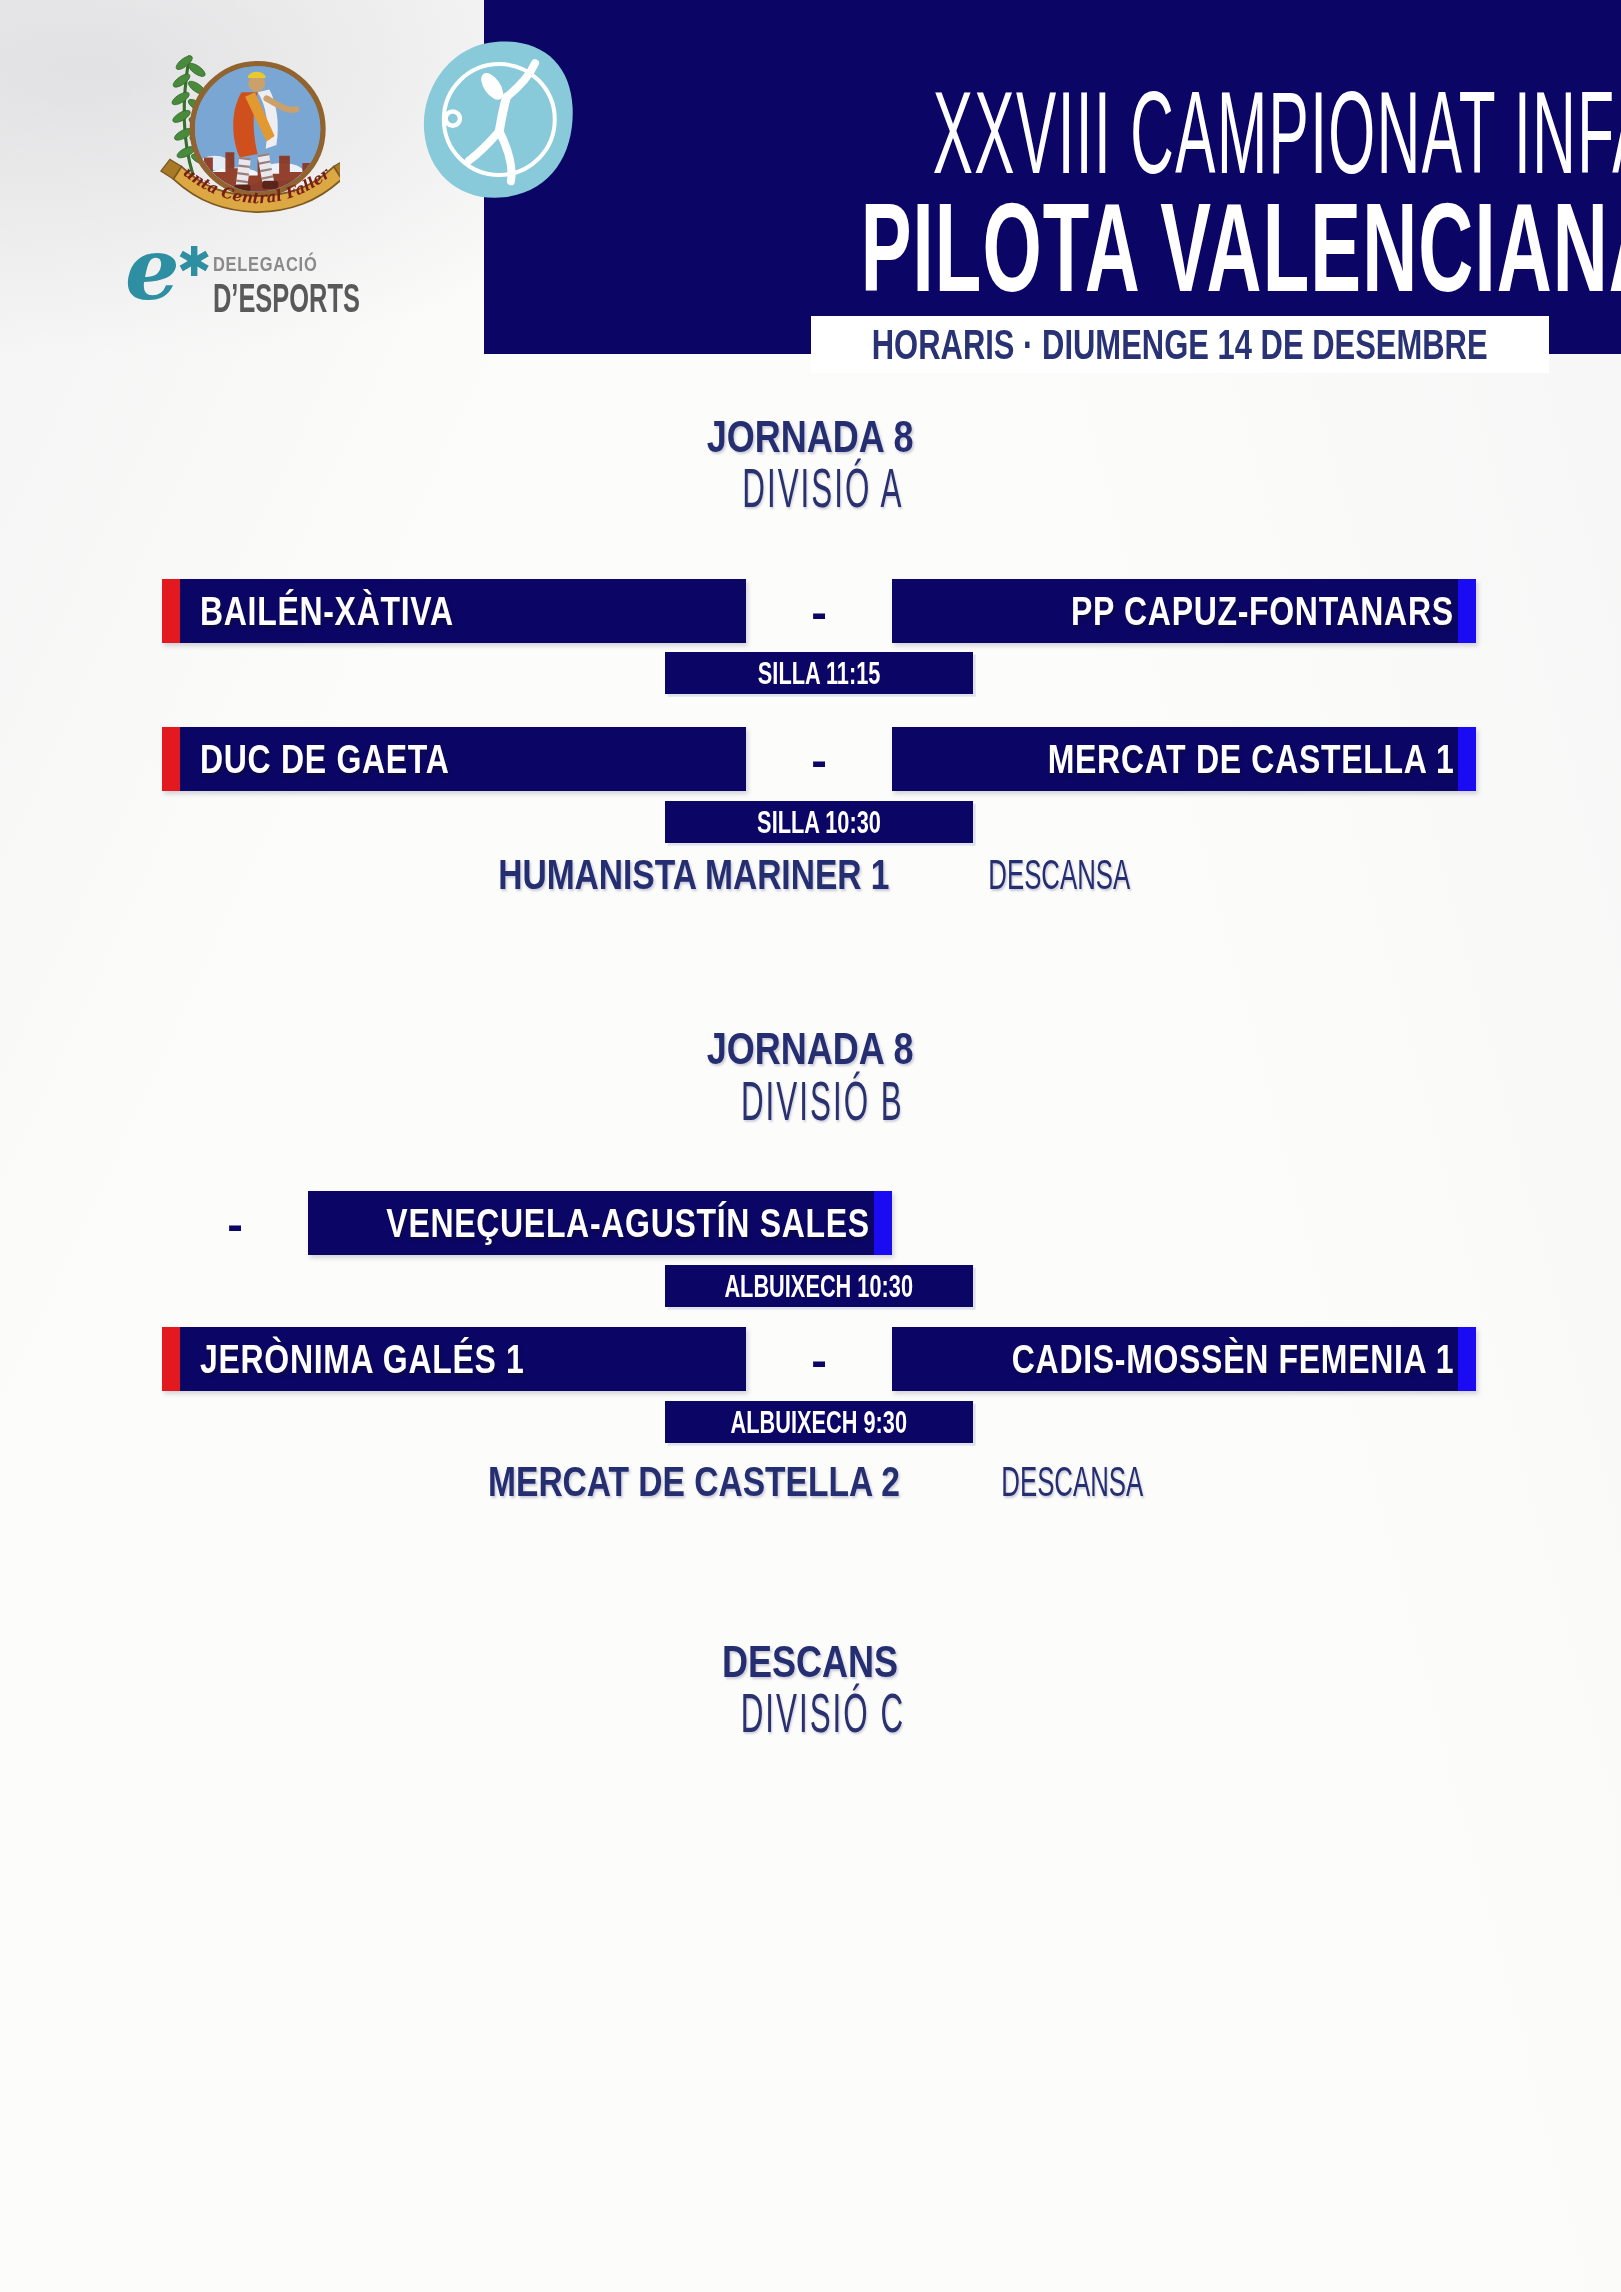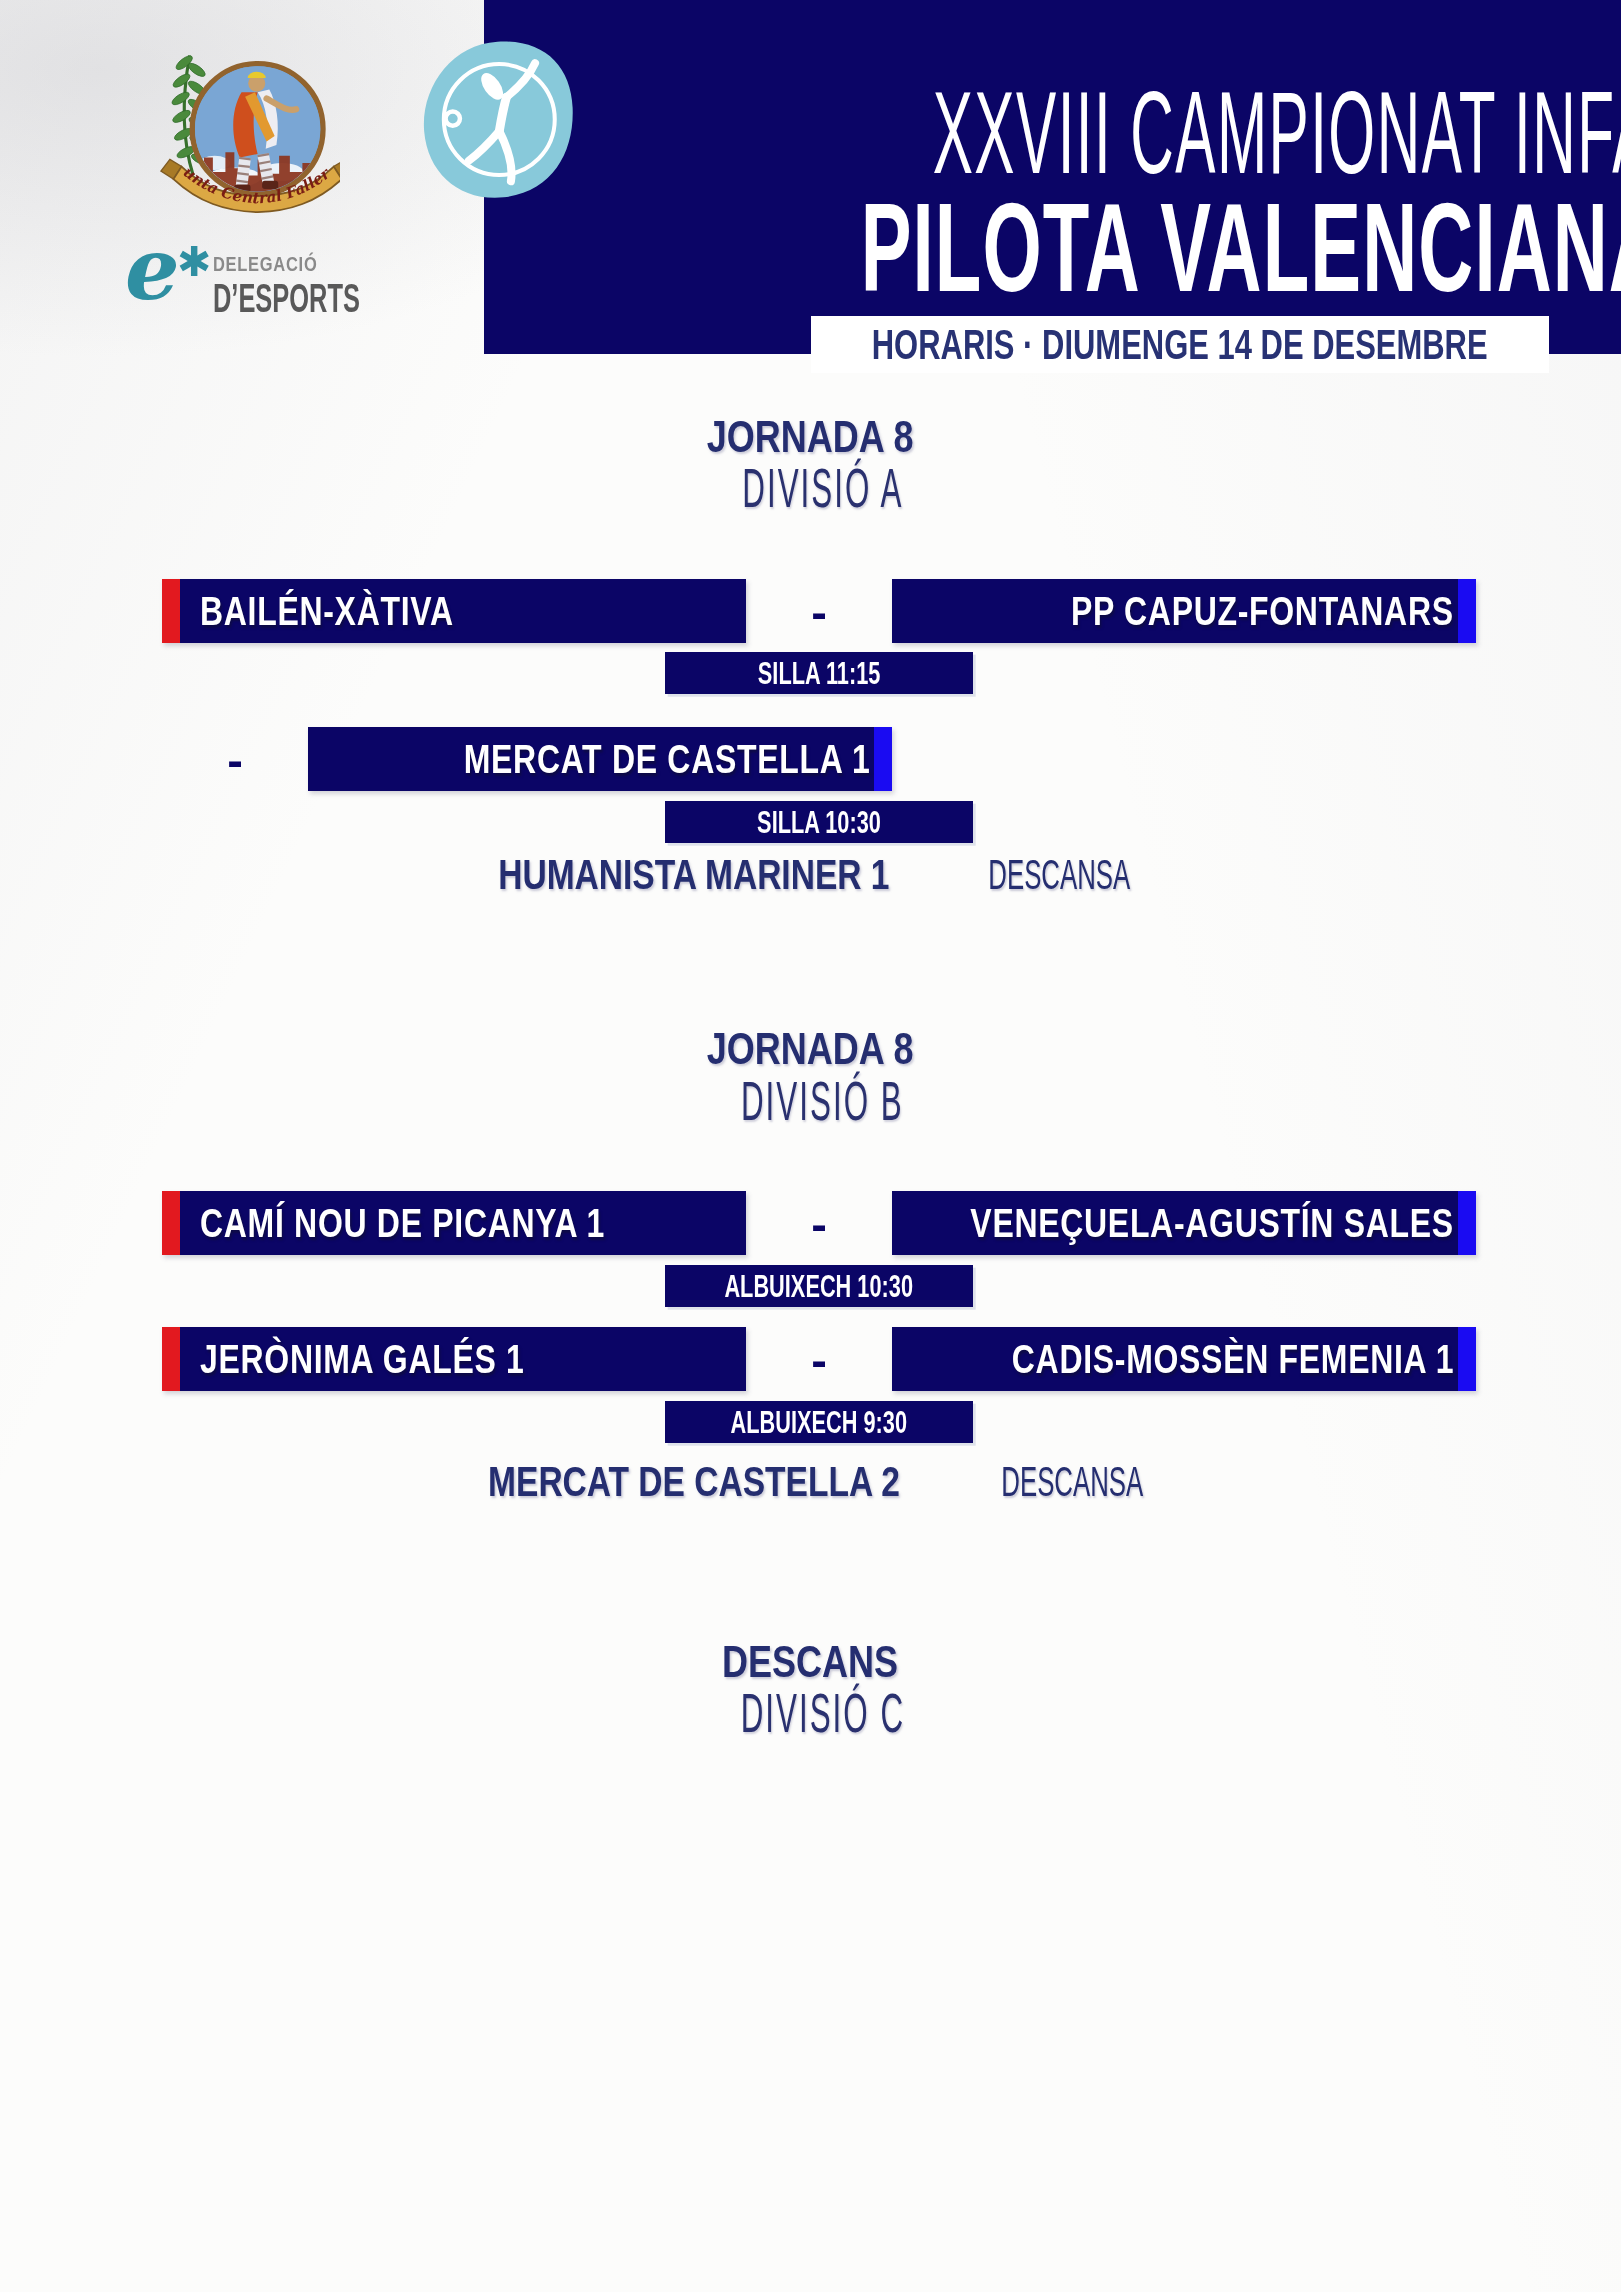--- a/index.html
+++ b/index.html
@@ -194,20 +194,24 @@
     <div class="bar-cell bar-away">
       <span class="team-text cond sx78 oR">PP CAPUZ-FONTANARS</span>
       <span class="stripe stripe-blue"></span>
     </div>
   </div>
   <div class="time-badge" style="top:652px">
     <span class="cond sx68">SILLA 11:15</span>
   </div>
 
   <div class="match-row" style="top:727px">
+    <div class="bar-cell bar-home">
+      <span class="stripe stripe-red"></span>
+      <span class="team-text cond sx78 oL">DUC DE GAETA</span>
+    </div>
     <div class="dash-cell">-</div>
     <div class="bar-cell bar-away">
       <span class="team-text cond sx78 oR">MERCAT DE CASTELLA 1</span>
       <span class="stripe stripe-blue"></span>
     </div>
   </div>
   <div class="time-badge" style="top:801px">
     <span class="cond sx68">SILLA 10:30</span>
   </div>
 
@@ -217,24 +221,20 @@
   </div>
 
   <div class="kicker" style="top:1026px">
     <span class="cond sx80">JORNADA 8</span>
   </div>
   <div class="division-title" style="top:1073px">
     <span class="cond sx56">DIVISIÓ B</span>
   </div>
 
   <div class="match-row" style="top:1191px">
-    <div class="bar-cell bar-home">
-      <span class="stripe stripe-red"></span>
-      <span class="team-text cond sx78 oL">CAMÍ NOU DE PICANYA 1</span>
-    </div>
     <div class="dash-cell">-</div>
     <div class="bar-cell bar-away">
       <span class="team-text cond sx78 oR">VENEÇUELA-AGUSTÍN SALES</span>
       <span class="stripe stripe-blue"></span>
     </div>
   </div>
   <div class="time-badge" style="top:1265px">
     <span class="cond sx68">ALBUIXECH 10:30</span>
   </div>
 

